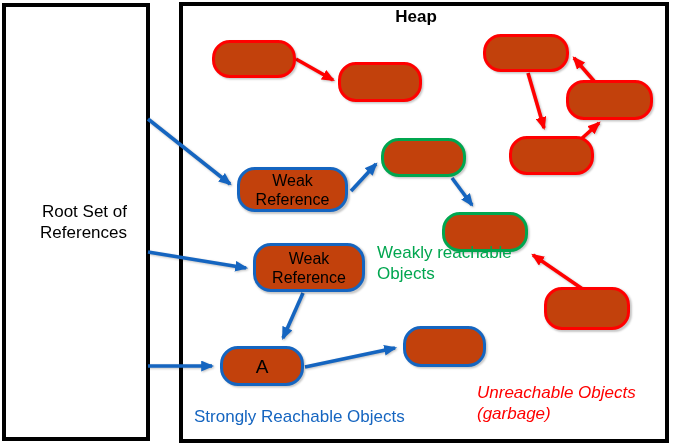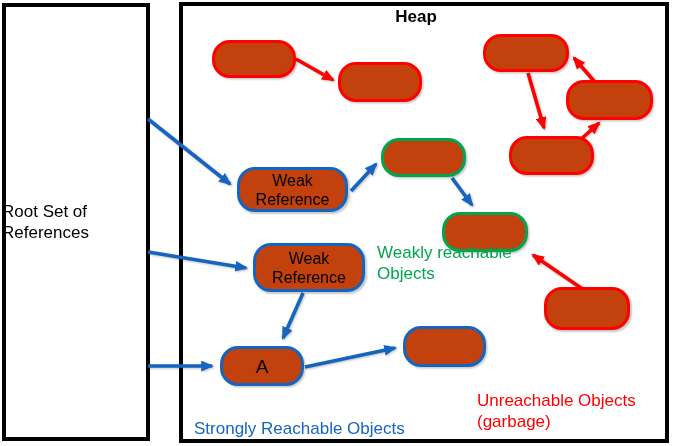--- a/index.html
+++ b/index.html
@@ -21,21 +21,21 @@
     position: absolute;
     border: 4px solid var(--black);
     background: #ffffff;
     box-sizing: border-box;
   }
   #root-panel { left: 2px; top: 3px; width: 148px; height: 438px; }
   #heap-panel { left: 179px; top: 2px; width: 490px; height: 441px; }
   #root-label {
     position: absolute;
     left: 2px; top: 201px; width: 125px;
-    text-align: left;
+    text-align: right;
     font-size: 17px;
     line-height: 21px;
     color: var(--black);
   }
   #heap-title {
     position: absolute;
     left: 179px; top: 7px; width: 474px;
     text-align: center;
     font-size: 17px;
     font-weight: 700;
@@ -58,22 +58,22 @@
   .box.blue  { border-color: var(--blue); }
   .box.green { border-color: var(--green); }
   .box-label { font-size: 16px; line-height: 19px; width: 90px; }
   .box-label.single { width: auto; font-size: 19px; }
   .caption {
     position: absolute;
     font-size: 17px;
     line-height: 21px;
   }
   #caption-weakly   { left: 377px; top: 242px; width: 162px; color: var(--green); }
-  #caption-strongly { left: 194px; top: 418px; white-space: nowrap; color: var(--blue); }
-  #caption-unreachable { left: 477px; top: 390px; width: 188px; color: var(--red); }
+  #caption-strongly { left: 194px; top: 406px; white-space: nowrap; color: var(--blue); }
+  #caption-unreachable { left: 477px; top: 382px; width: 188px; color: var(--red); font-style: italic; }
   #arrows {
     position: absolute;
     left: 0; top: 0;
     filter: drop-shadow(1.5px 1.5px 1px rgba(0,0,0,0.25));
     pointer-events: none;
   }
   .arrow { fill: none; stroke-width: 3.6px; }
   .arrow.blue { stroke: var(--blue); }
   .arrow.red  { stroke: var(--red); }
   #mb-head { fill: var(--blue); }

